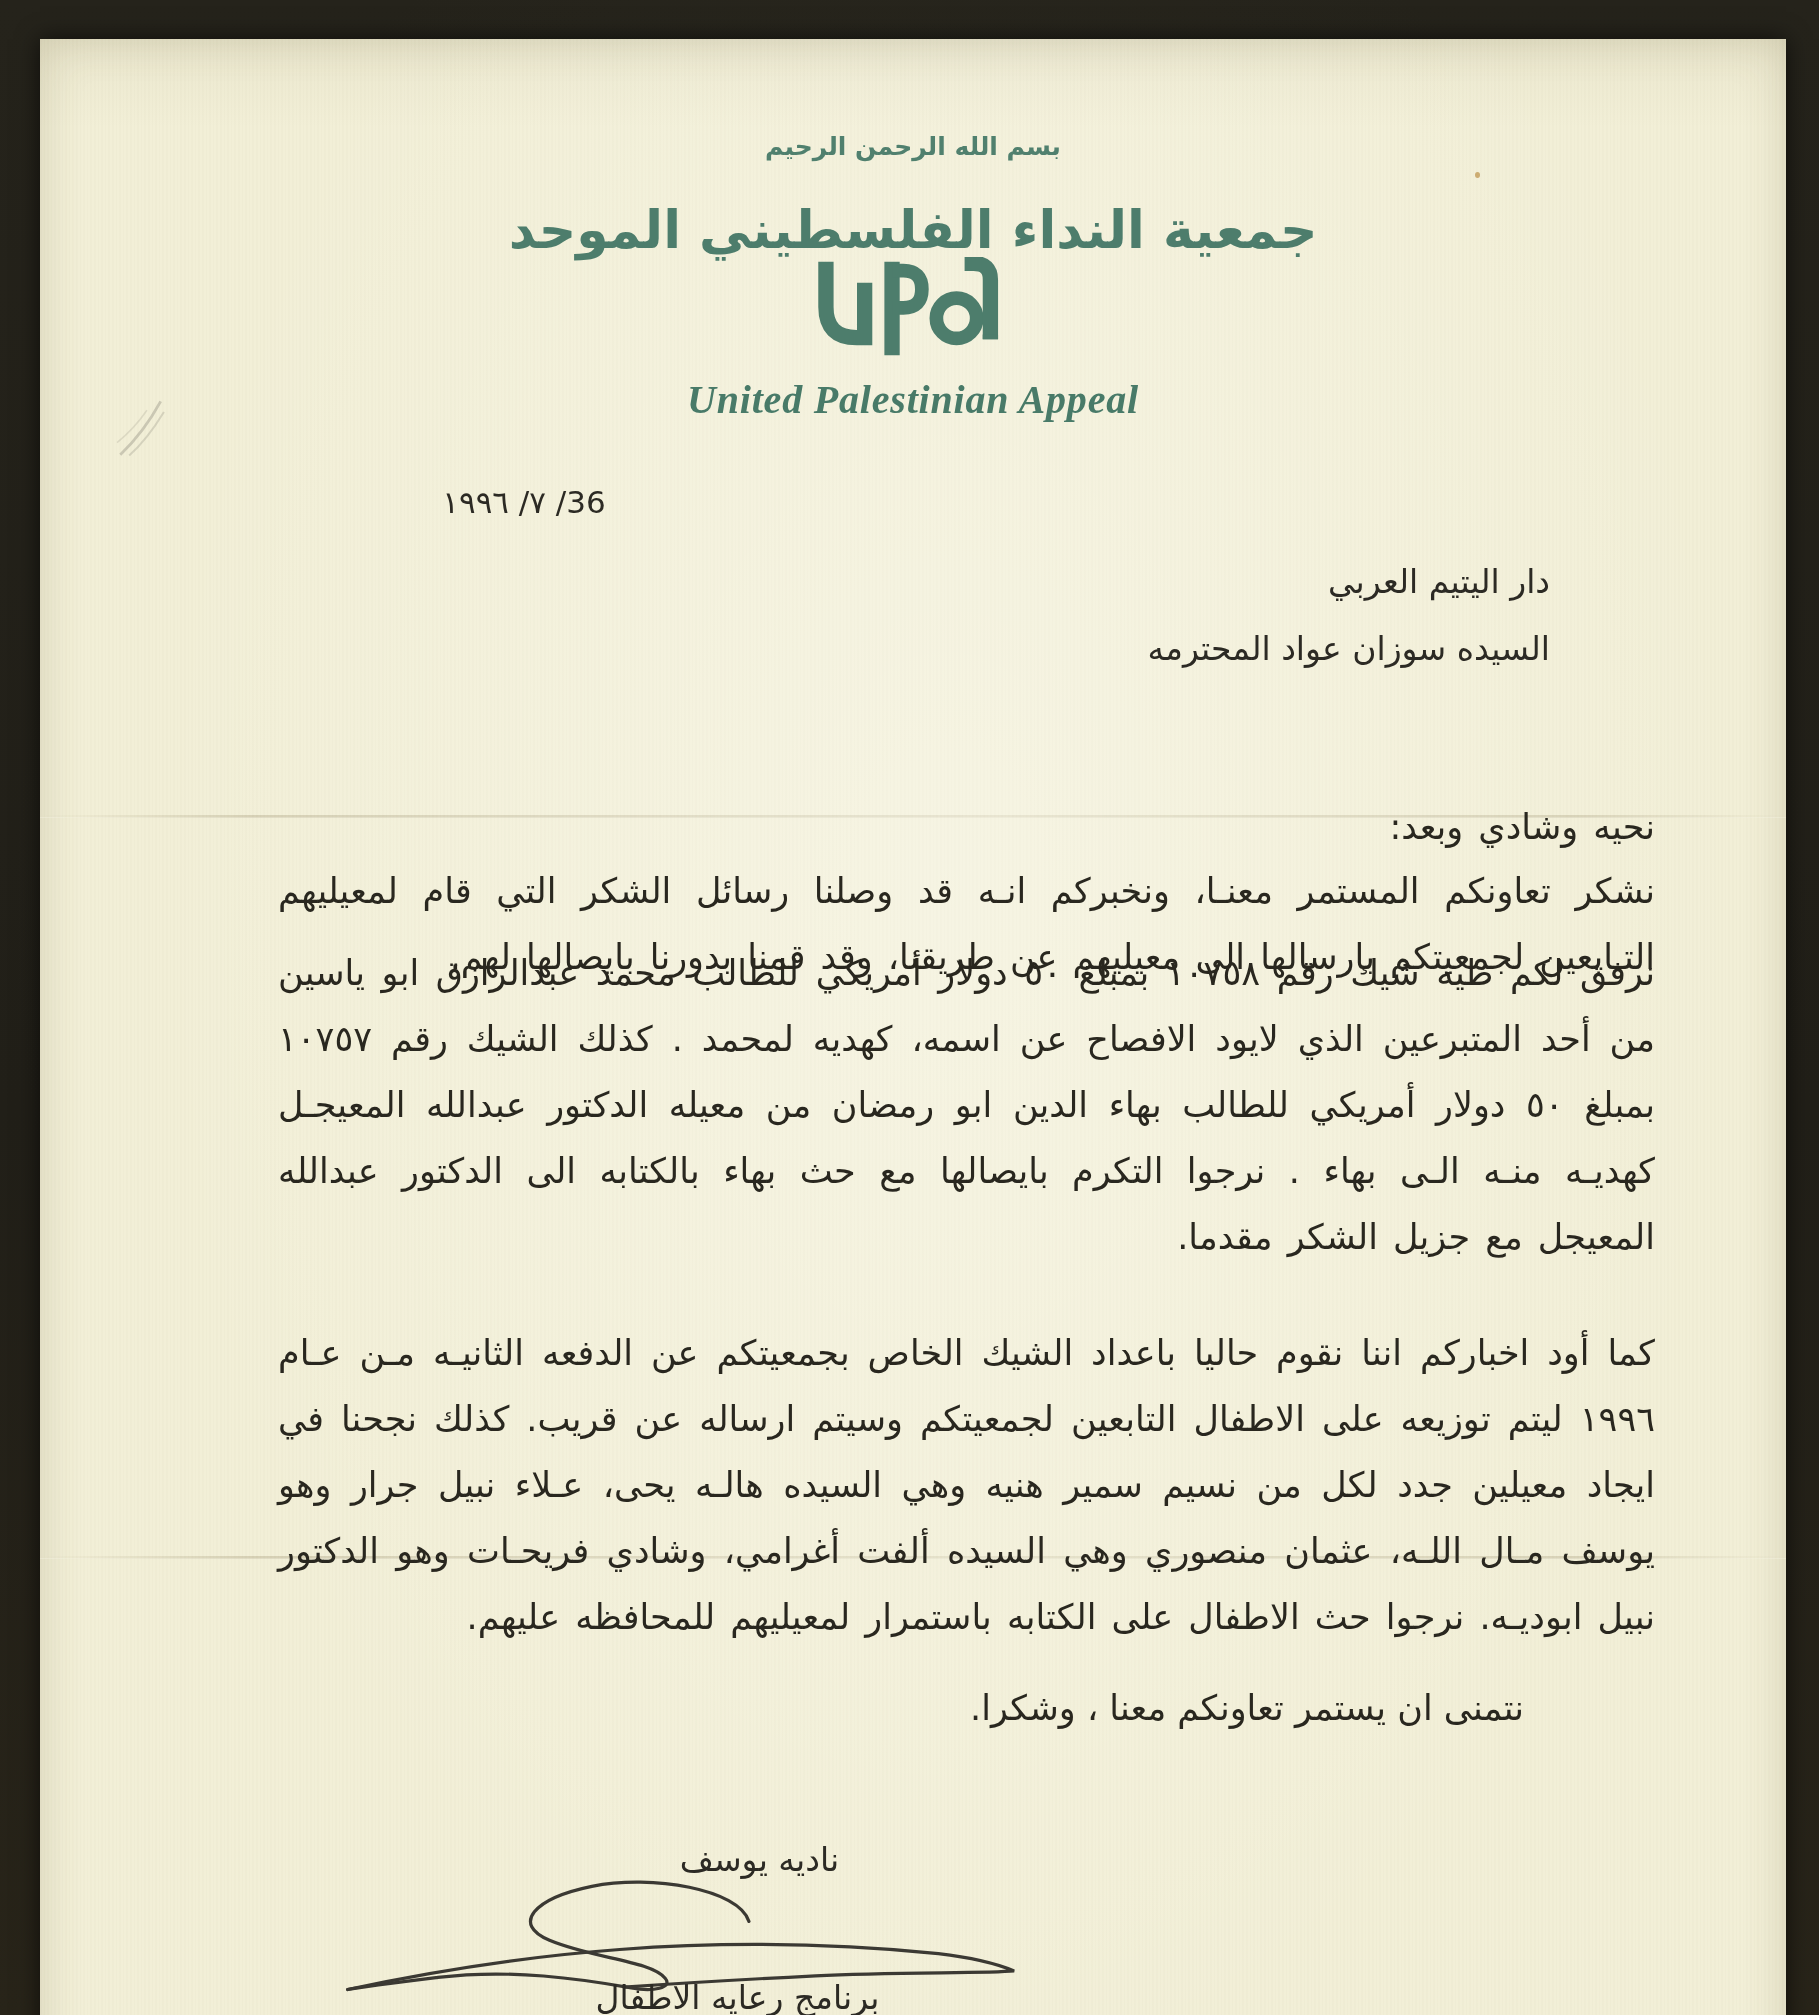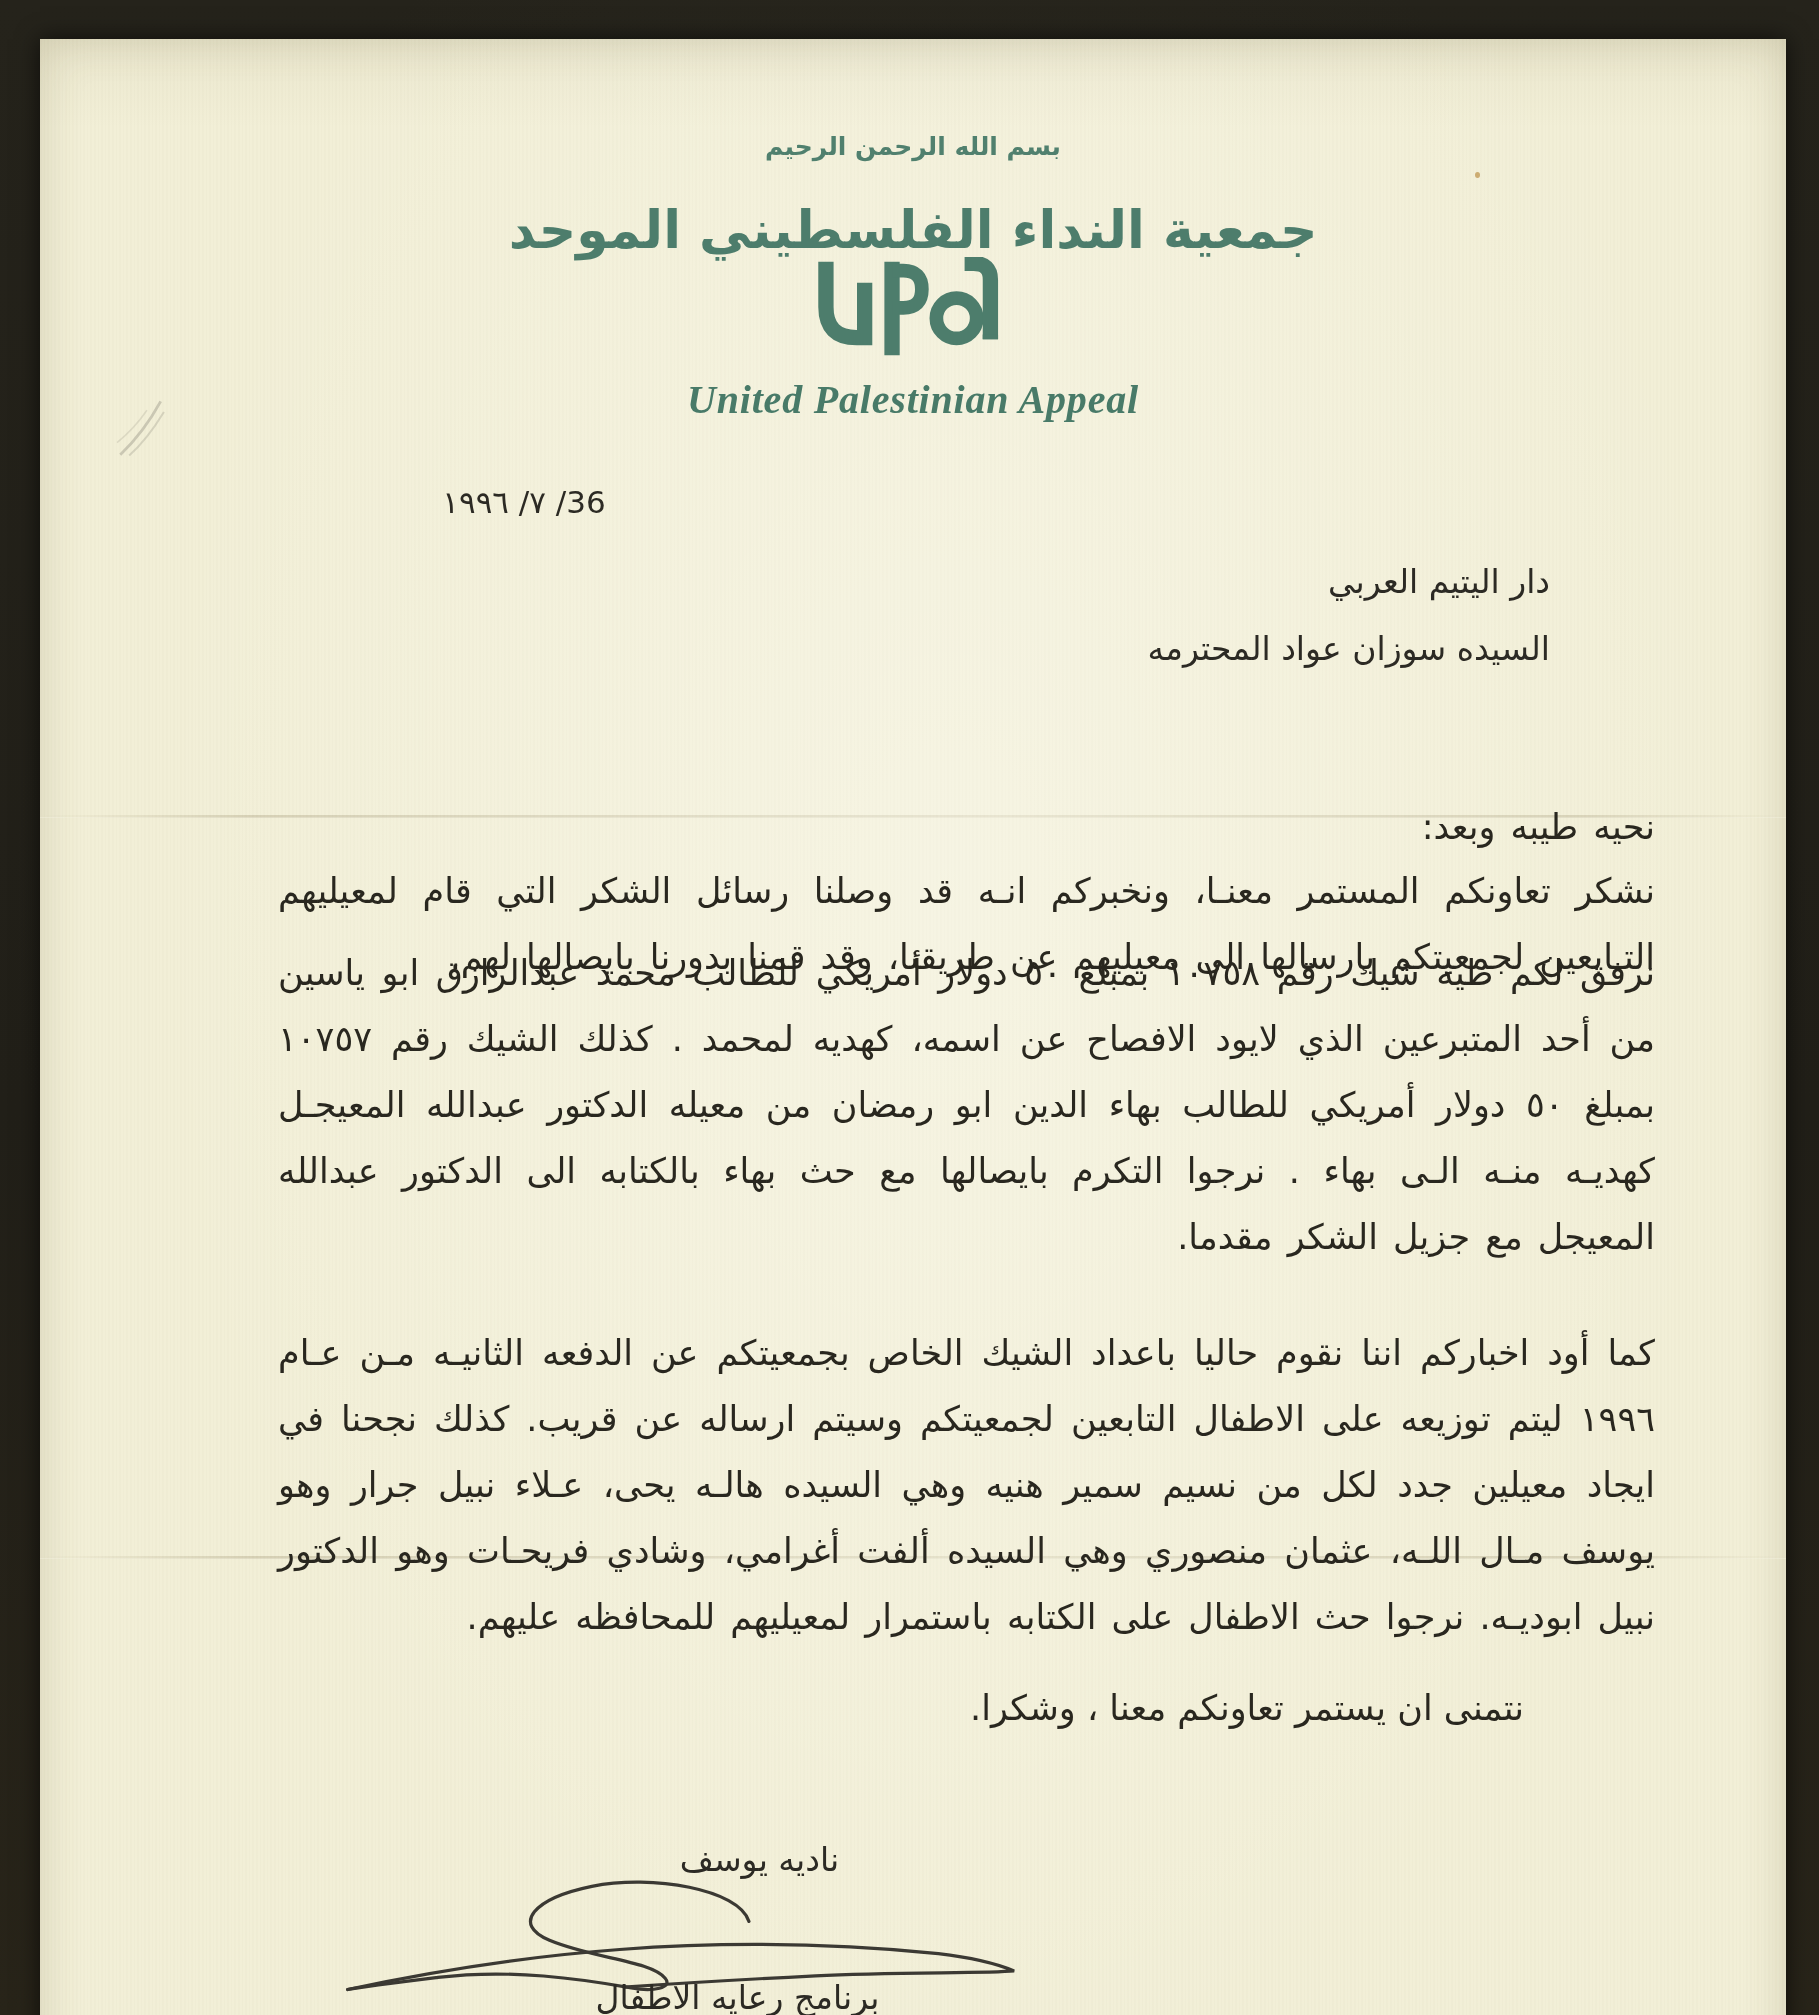--- a/index.html
+++ b/index.html
@@ -211,21 +211,21 @@
 
   <div class="header-org-en">United Palestinian Appeal</div>
 
   <div class="date-line">36/ ٧/ ١٩٩٦</div>
 
   <div class="recipient-block">
     <div>دار اليتيم العربي</div>
     <div>السيده سوزان عواد المحترمه</div>
   </div>
 
-  <div class="body-col greeting">نحيه طيبه وبعد:</div>
+  <div class="body-col greeting">نحيه وشادي وبعد:</div>
 
   <div class="body-col para-1">نشكر تعاونكم المستمر معنـا، ونخبركم انـه قد وصلنا رسائل الشكر التي قام لمعيليهم التـابعين لجمعيتكم بارسالها الى معيليهم عن طريقنا، وقد قمنا بدورنا بايصالها لهم.</div>
   <div class="body-col para-2">نرفق لكم طيه شيك رقم ١٠٧٥٨ بمبلغ ٥٠ دولار أمريكي للطالب محمد عبدالرازق ابو ياسين من أحد المتبرعين الذي لايود الافصاح عن اسمه، كهديه لمحمد . كذلك الشيك رقم ١٠٧٥٧ بمبلغ ٥٠ دولار أمريكي للطالب بهاء الدين ابو رمضان من معيله الدكتور عبدالله المعيجـل كهديـه منـه الـى بهاء . نرجوا التكرم بايصالها مع حث بهاء بالكتابه الى الدكتور عبدالله المعيجل مع جزيل الشكر مقدما.</div>
   <div class="body-col para-3">كما أود اخباركم اننا نقوم حاليا باعداد الشيك الخاص بجمعيتكم عن الدفعه الثانيـه مـن عـام ١٩٩٦ ليتم توزيعه على الاطفال التابعين لجمعيتكم وسيتم ارساله عن قريب. كذلك نجحنا في ايجاد معيلين جدد لكل من نسيم سمير هنيه وهي السيده هالـه يحى، عـلاء نبيل جرار وهو يوسف مـال اللـه، عثمان منصوري وهي السيده ألفت أغرامي، وشادي فريحـات وهو الدكتور نبيل ابوديـه. نرجوا حث الاطفال على الكتابه باستمرار لمعيليهم للمحافظه عليهم.</div>
 
   <div class="closing-line">نتمنى ان يستمر تعاونكم معنا ، وشكرا.</div>
 
   <div class="sig-name">ناديه يوسف</div>
 
   <svg class="sig-swoosh" viewBox="0 0 1700 310">

